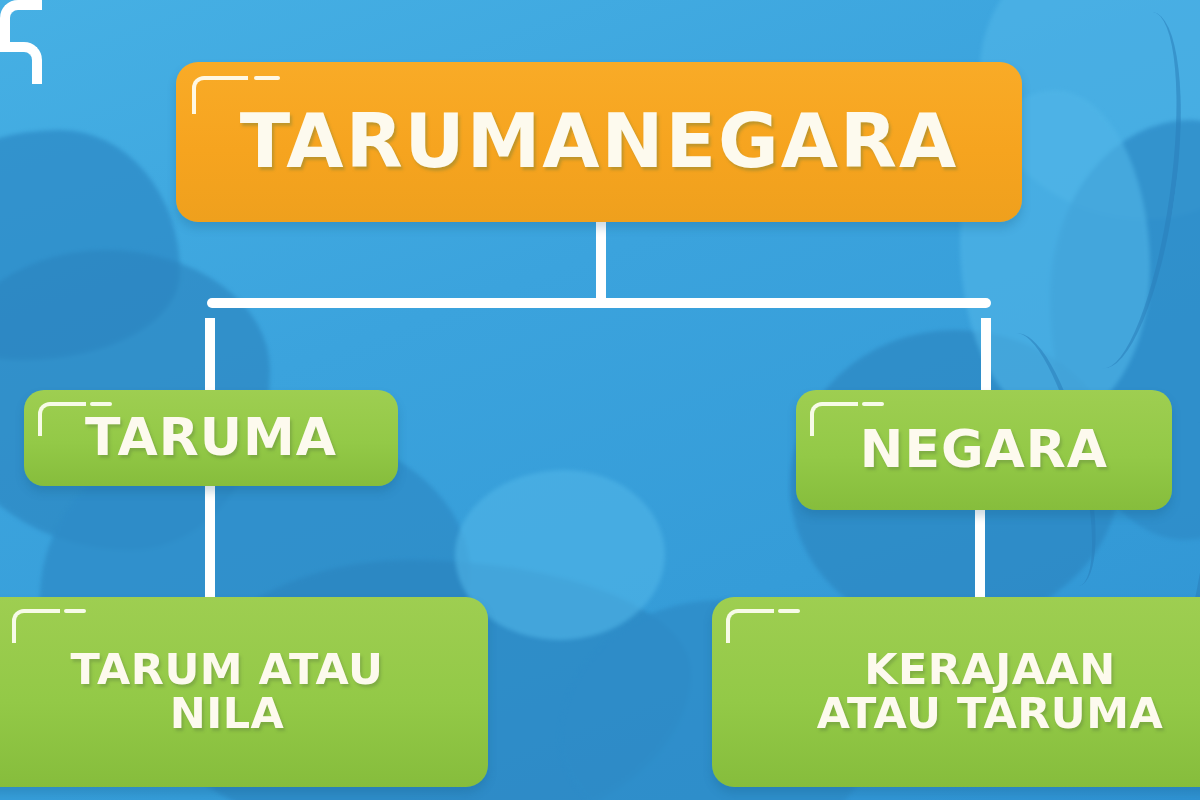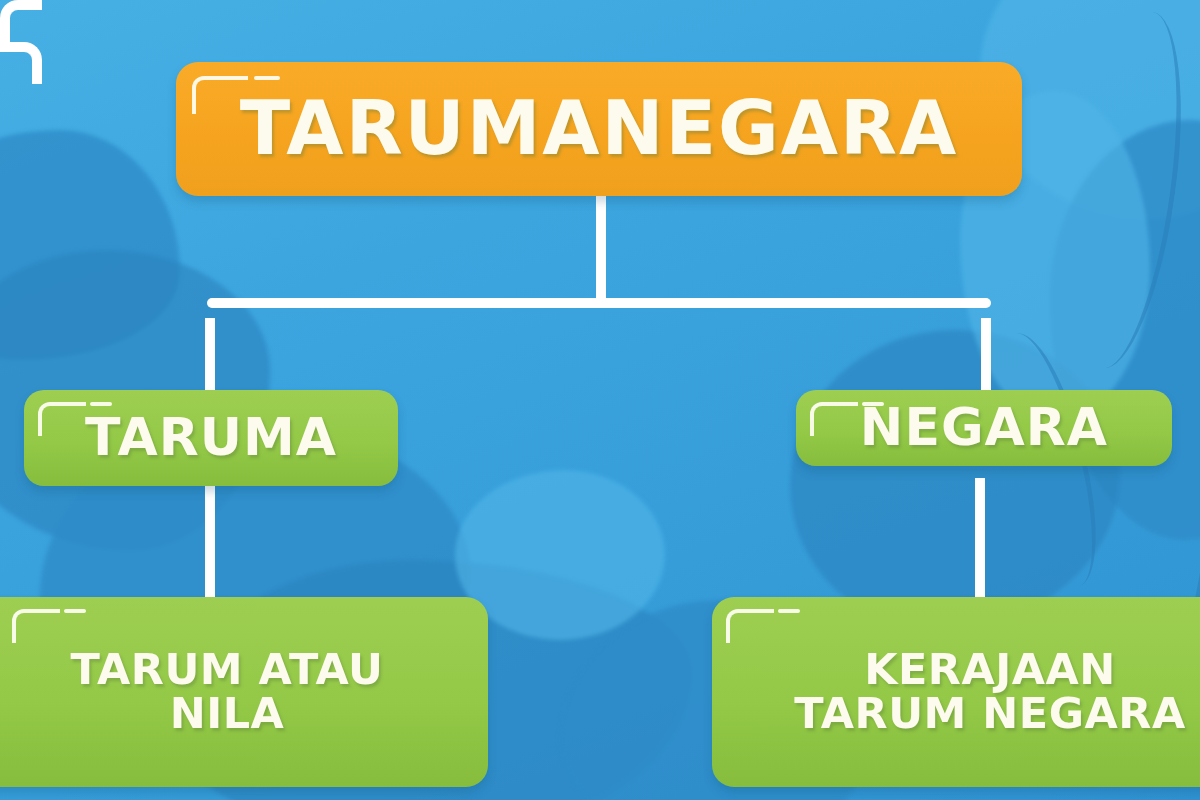--- a/index.html
+++ b/index.html
@@ -124,34 +124,34 @@
     top: 12px;
     width: 22px;
     height: 4px;
     background: rgba(255,255,245,.92);
     border-radius: 2px;
     pointer-events: none;
   }
 
   
   #node-root {
-    left: 176px; top: 62px; width: 846px; height: 134px;
+    left: 176px; top: 62px; width: 846px; height: 160px;
     background: linear-gradient(180deg, #f9ab27 0%, #f6a41f 55%, #efa01d 100%);
     border-radius: 22px;
   }
   #node-root .label { font-size: 74px; letter-spacing: 2px; }
   #node-root .bracket { width: 52px; height: 34px; left: 16px; top: 14px; }
   #node-root .bracket-dash { left: 78px; top: 14px; width: 26px; }
 
   
   .node-green {
     background: linear-gradient(180deg, #9ece51 0%, #93c947 55%, #86bd3c 100%);
   }
   #node-taruma { left: 24px;  top: 390px; width: 374px; height: 96px; }
-  #node-negara { left: 796px; top: 390px; width: 376px; height: 76px; }
+  #node-negara { left: 796px; top: 390px; width: 376px; height: 120px; }
   .node-mid .label { font-size: 52px; }
 
   
   #node-tarum-nila {
     left: -34px; top: 597px; width: 522px; height: 190px;
     border-radius: 22px;
   }
   #node-kerajaan {
     left: 712px; top: 597px; width: 530px; height: 190px;
     border-radius: 22px;
@@ -213,16 +213,16 @@
     <span class="bracket"></span>
     <span class="bracket-dash"></span>
     <span class="label">TARUM ATAU
 NILA</span>
   </div>
 
   <div class="node node-green node-leaf" id="node-kerajaan">
     <span class="bracket"></span>
     <span class="bracket-dash"></span>
     <span class="label">KERAJAAN
-TARUM NEGARA</span>
+ATAU TARUMA</span>
   </div>
 
 </div>
 
 </body></html>

